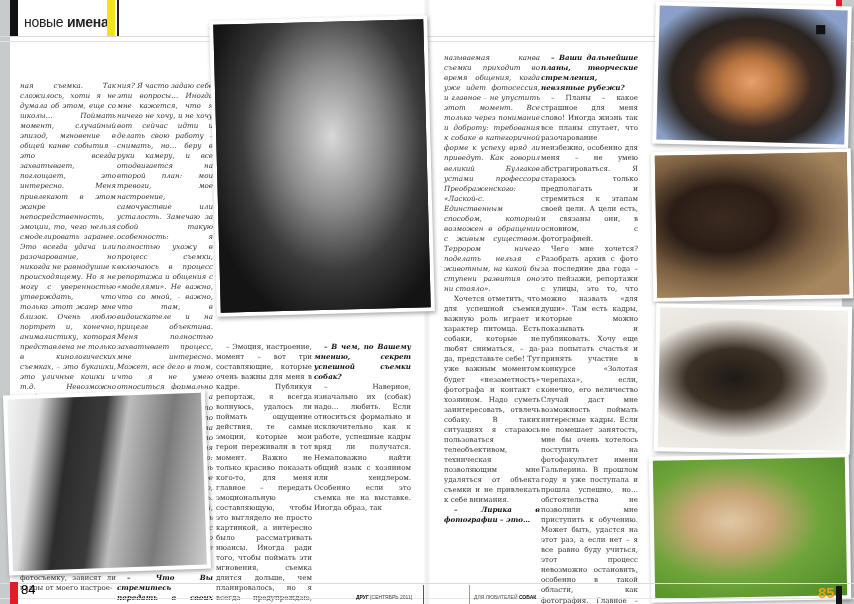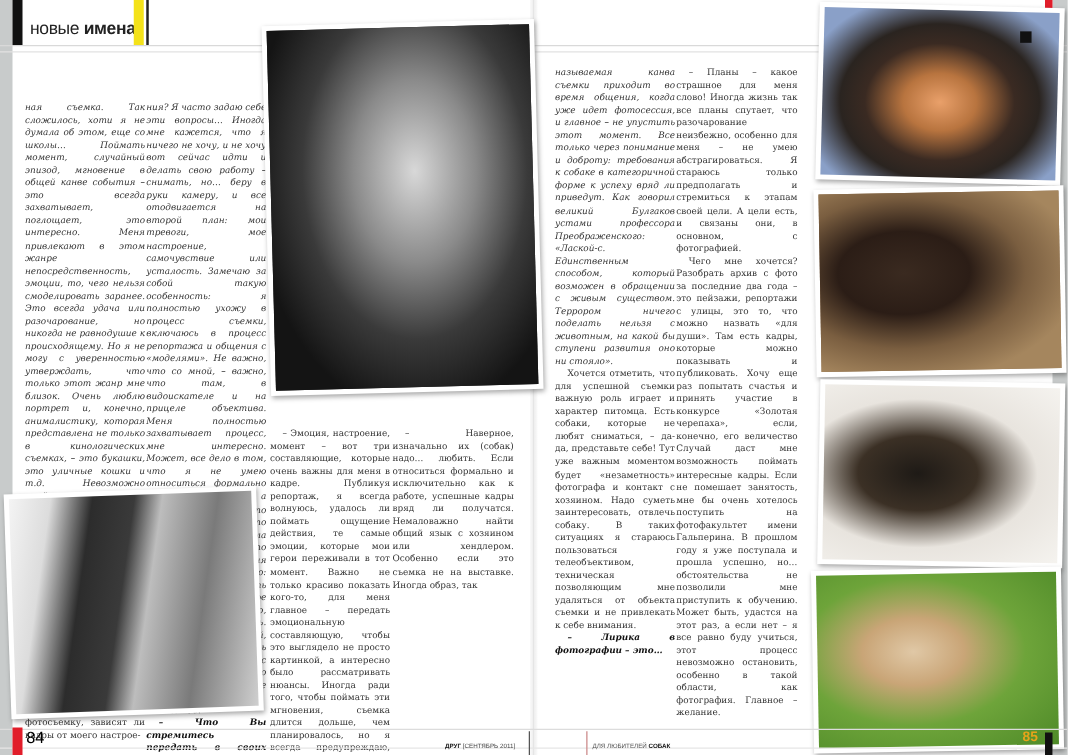--- a/index.html
+++ b/index.html
@@ -45,21 +45,21 @@
   .photo-yorkie .img { background: radial-gradient(ellipse at 40% 45%, #e0c8a6 0%, #c9a577 25%, #6ea43a 55%, #4e8a28 100%); }
 
   .dog-logo { position: absolute; left: 815px; top: 22px; font-size: 12px; color: #111; }
   .red-tab-top { position: absolute; left: 836px; top: 0; width: 6px; height: 36px; background: #e11d2a; }
 
   
   .footer-rule { position: absolute; left: 0; top: 583px; width: 854px; height: 1px; background: #dcdcdc; }
   .footer-rule2 { position: absolute; left: 0; top: 598px; width: 854px; height: 1px; background: #e6e6e6; }
   .red-tab-left { position: absolute; left: 10px; top: 582px; width: 8px; height: 22px; background: #e11d2a; }
   .page-num-left { position: absolute; left: 21px; top: 582px; font-family: "Liberation Sans", sans-serif; font-weight: 400; font-size: 13px; color: #000000; }
-  .page-num-right { position: absolute; left: 818px; top: 584px; font-family: "Liberation Sans", sans-serif; font-weight: 700; font-size: 11px; color: #e6a31a; }
+  .page-num-right { position: absolute; left: 818px; top: 584px; font-family: "Liberation Sans", sans-serif; font-weight: 700; font-size: 15px; color: #e6a31a; }
   .black-tab-right { position: absolute; left: 836px; top: 586px; width: 6px; height: 18px; background: #111; }
   .footer-mag { position: absolute; left: 356px; top: 594px; font-family: "Liberation Sans", sans-serif; font-size: 5px; color: #444; white-space: nowrap; }
   .footer-mag b { font-weight: 700; color: #111; }
   .footer-divider-left { position: absolute; left: 423px; top: 585px; width: 1px; height: 19px; background: #555; }
   .footer-divider-right { position: absolute; left: 469px; top: 585px; width: 1px; height: 19px; background: #c88; }
   .footer-tagline { position: absolute; left: 474px; top: 594px; font-family: "Liberation Sans", sans-serif; font-size: 5px; color: #555; white-space: nowrap; }
   .footer-tagline b { font-weight: 700; color: #111; }
   .spine-shadow { position: absolute; left: 424px; top: 0; width: 6px; height: 604px; background: linear-gradient(90deg, rgba(0,0,0,0.02), rgba(0,0,0,0.07), rgba(0,0,0,0.02)); }
 </style>
 </head>
@@ -89,31 +89,33 @@
   <div class="col" style="left:117px; top:81px; width:96px;">
     <p class="noindent">ния? Я часто задаю себе эти вопросы… Иногда мне кажется, что я ничего не хочу, и не хочу вот сейчас идти и делать свою работу – снимать, но… беру в руки камеру, и все отодвигается на второй план: мои тревоги, мое настроение, самочувствие или усталость. Замечаю за собой такую особенность: я полностью ухожу в процесс съемки, включаюсь в процесс репортажа и общения с «моделями». Не важно, что со мной, – важно, что там, в видоискателе и на прицеле объектива. Меня полностью захватывает процесс, мне интересно. Может, все дело в том, что я не умею относиться формально к этому процессу, а может, просто фотография – это то дело, к которому я шла всю жизнь, и это поглощает меня целиком. Знаю одно: надо уметь запрятать подальше свое настроение ради того, кого снимаешь. Исключение, пожалуй, могут составлять пейзажи, зарисовки с улицы, то, где можно образно выразить свое сиюминутное состояние.</p>
     <p class="q">– Что Вы стремитесь передать в своих фотографиях?</p>
   </div>
 
   <div class="col" style="left:216px; top:342px; width:96px;">
     <p>– Эмоция, настроение, момент – вот три составляющие, которые очень важны для меня в кадре. Публикуя репортаж, я всегда волнуюсь, удалось ли поймать ощущение действия, те самые эмоции, которые мои герои переживали в тот момент. Важно не только красиво показать кого-то, для меня главное – передать эмоциональную составляющую, чтобы это выглядело не просто картинкой, а интересно было рассматривать нюансы. Иногда ради того, чтобы поймать эти мгновения, съемка длится дольше, чем планировалось, но я всегда предупреждаю, что такое возможно. Для меня главное, чтобы мы были на одной «волне» с объектом съемки, и не важно, человек это или собака, только тогда</p>
   </div>
 
   <div class="col" style="left:314px; top:342px; width:97px;">
+    <p class="q">– В чем, по Вашему мнению, секрет успешной съемки собак?</p>
     <p>– Наверное, изначально их (собак) надо… любить. Если относиться формально и исключительно как к работе, успешные кадры вряд ли получатся. Немаловажно найти общий язык с хозяином или хендлером. Особенно если это съемка не на выставке. Иногда образ, так</p>
   </div>
 
   <div class="col" style="left:444px; top:53px; width:96px;">
     <p class="noindent">называемая канва съемки приходит во время общения, когда уже идет фотосессия, и главное – не упустить этот момент. Все только через понимание и доброту: требования к собаке в категоричной форме к успеху вряд ли приведут. Как говорил великий Булгаков устами профессора Преображенского: «Лаской-с. Единственным способом, который возможен в обращении с живым существом. Террором ничего поделать нельзя с животным, на какой бы ступени развития оно ни стояло».</p>
     <p>Хочется отметить, что для успешной съемки важную роль играет и характер питомца. Есть собаки, которые не любят сниматься, – да-да, представьте себе! Тут уже важным моментом будет «незаметность» фотографа и контакт с хозяином. Надо суметь заинтересовать, отвлечь собаку. В таких ситуациях я стараюсь пользоваться телеобъективом, техническая позволяющим мне удаляться от объекта съемки и не привлекать к себе внимания.</p>
     <p class="q">– Лирика в фотографии – это…</p>
 
   </div>
 
   <div class="col" style="left:541px; top:53px; width:97px;">
+    <p class="q">– Ваши дальнейшие планы, творческие стремления, невзятые рубежи?</p>
     <p>– Планы – какое страшное для меня слово! Иногда жизнь так все планы спутает, что разочарование неизбежно, особенно для меня – не умею абстрагироваться. Я стараюсь только предполагать и стремиться к этапам своей цели. А цели есть, и связаны они, в основном, с фотографией.</p>
     <p>Чего мне хочется? Разобрать архив с фото за последние два года – это пейзажи, репортажи с улицы, это то, что можно назвать «для души». Там есть кадры, которые можно показывать и публиковать. Хочу еще раз попытать счастья и принять участие в конкурсе «Золотая черепаха», если, конечно, его величество Случай даст мне возможность поймать интересные кадры. Если не помешает занятость, мне бы очень хотелось поступить на фотофакультет имени Гальперина. В прошлом году я уже поступала и прошла успешно, но… обстоятельства не позволили мне приступить к обучению. Может быть, удастся на этот раз, а если нет – я все равно буду учиться, этот процесс невозможно остановить, особенно в такой области, как фотография. Главное – желание.</p>
 
   </div>
 
   <div class="photo photo-spaniel">
       <div class="img" title="black-and-white spaniel portrait"></div>
     </div>
   <div class="photo photo-kiss">
       <div class="img" title="woman kissing terrier"></div>

